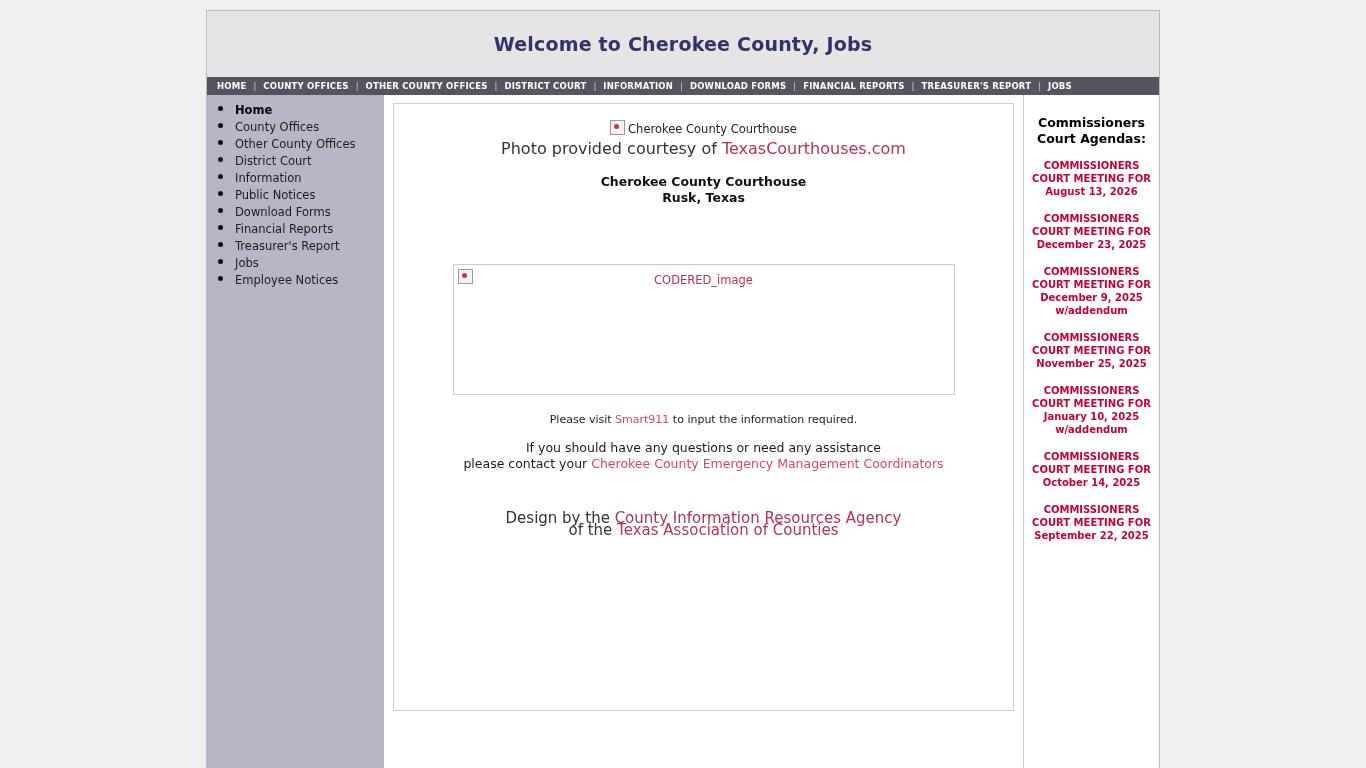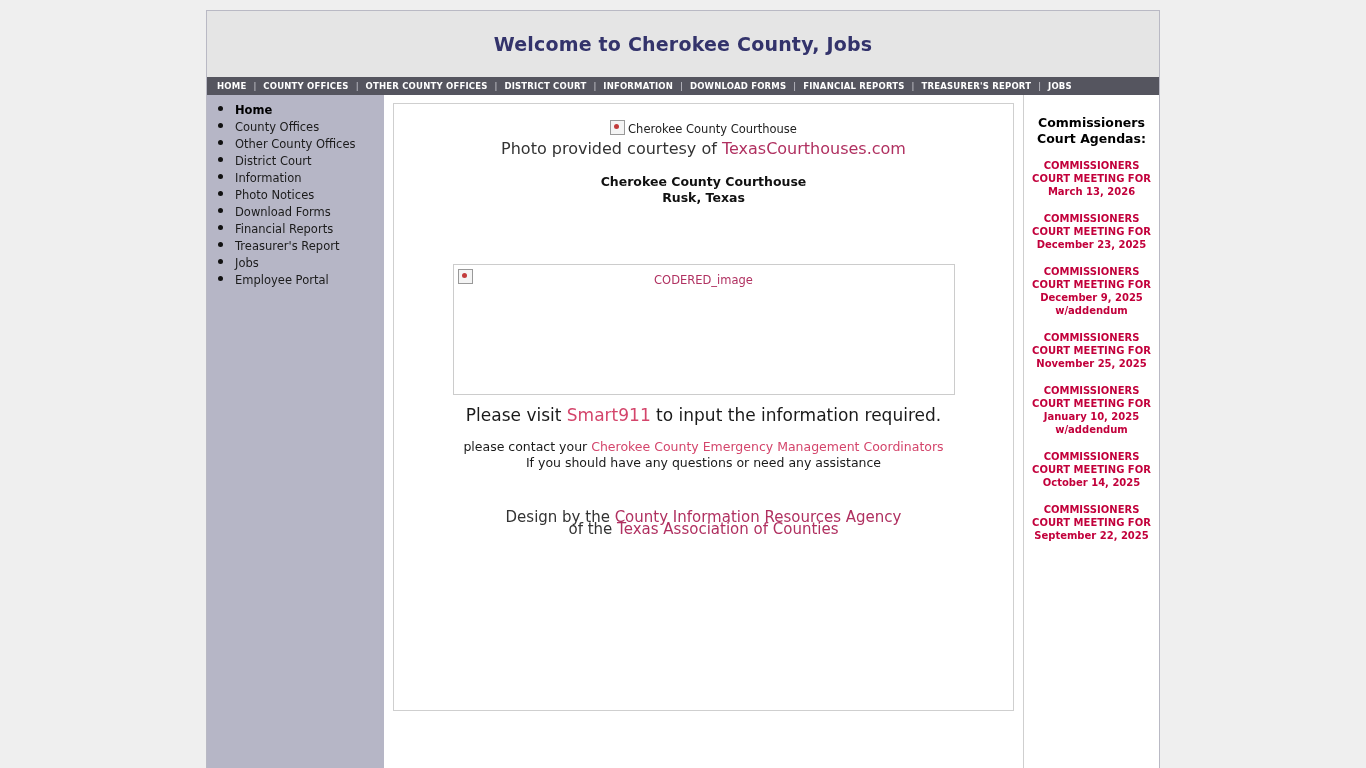--- a/index.html
+++ b/index.html
@@ -176,22 +176,22 @@
     border-radius: 50%;
   }
   .codered-label {
     display: inline-block;
     margin-top: 8px;
     font-size: 11.5px;
     color: #b03060;
     font-family: "DejaVu Sans", sans-serif;
   }
   .visit-line {
-    margin-top: 10px;
-    font-size: 17px;
+    margin-top: 18px;
+    font-size: 11px;
     color: #1a1a1a;
   }
   .visit-line a, .assist-line a {
     color: #d4456b;
     text-decoration: none;
   }
   .assist-line {
     margin-top: 14px;
     font-size: 12.5px;
     color: #1a1a1a;
@@ -266,26 +266,26 @@
 
   <div class="body-wrap">
 
     <div class="sidebar">
       <ul>
         <li class="current"><a>Home</a></li>
         <li><a>County Offices</a></li>
         <li><a>Other County Offices</a></li>
         <li><a>District Court</a></li>
         <li><a>Information</a></li>
-        <li><a>Photo Notices</a></li>
+        <li><a>Public Notices</a></li>
         <li><a>Download Forms</a></li>
         <li><a>Financial Reports</a></li>
         <li><a>Treasurer's Report</a></li>
         <li><a>Jobs</a></li>
-        <li><a>Employee Portal</a></li>
+        <li><a>Employee Notices</a></li>
       </ul>
     </div>
 
     <div class="main">
       <div class="content-box">
 
         <span class="broken-img">
           <span class="bi-glyph"></span><span>Cherokee County Courthouse</span>
         </span>
 
@@ -301,44 +301,44 @@
         <div class="codered-box">
           <span class="bi-glyph"></span>
           <span class="codered-label">CODERED_image</span>
         </div>
 
         <div class="visit-line">
           <span>Please visit </span><a>Smart911</a><span> to input the information required.</span>
         </div>
 
         <div class="assist-line">
+          <div>If you should have any questions or need any assistance</div>
           <div>
             <span>please contact your </span><a>Cherokee County Emergency Management Coordinators</a>
           </div>
-          <div>If you should have any questions or need any assistance</div>
         </div>
 
         <div class="design-line">
           <div>
             <span>Design by the </span><a>County Information Resources Agency</a>
           </div>
           <div>
             <span>of the </span><a>Texas Association of Counties</a>
           </div>
         </div>
 
       </div>
     </div>
 
     <div class="agendas">
       <div class="agendas-title">
         <div>Commissioners</div>
         <div>Court Agendas:</div>
       </div>
-      <a class="agenda-item">COMMISSIONERS COURT MEETING FOR March 13, 2026</a>
+      <a class="agenda-item">COMMISSIONERS COURT MEETING FOR August 13, 2026</a>
       <a class="agenda-item">COMMISSIONERS COURT MEETING FOR December 23, 2025</a>
       <a class="agenda-item">COMMISSIONERS COURT MEETING FOR December 9, 2025 w/addendum</a>
       <a class="agenda-item">COMMISSIONERS COURT MEETING FOR November 25, 2025</a>
       <a class="agenda-item">COMMISSIONERS COURT MEETING FOR January 10, 2025 w/addendum</a>
       <a class="agenda-item">COMMISSIONERS COURT MEETING FOR October 14, 2025</a>
       <a class="agenda-item">COMMISSIONERS COURT MEETING FOR September 22, 2025</a>
     </div>
 
   </div>
 </div>

